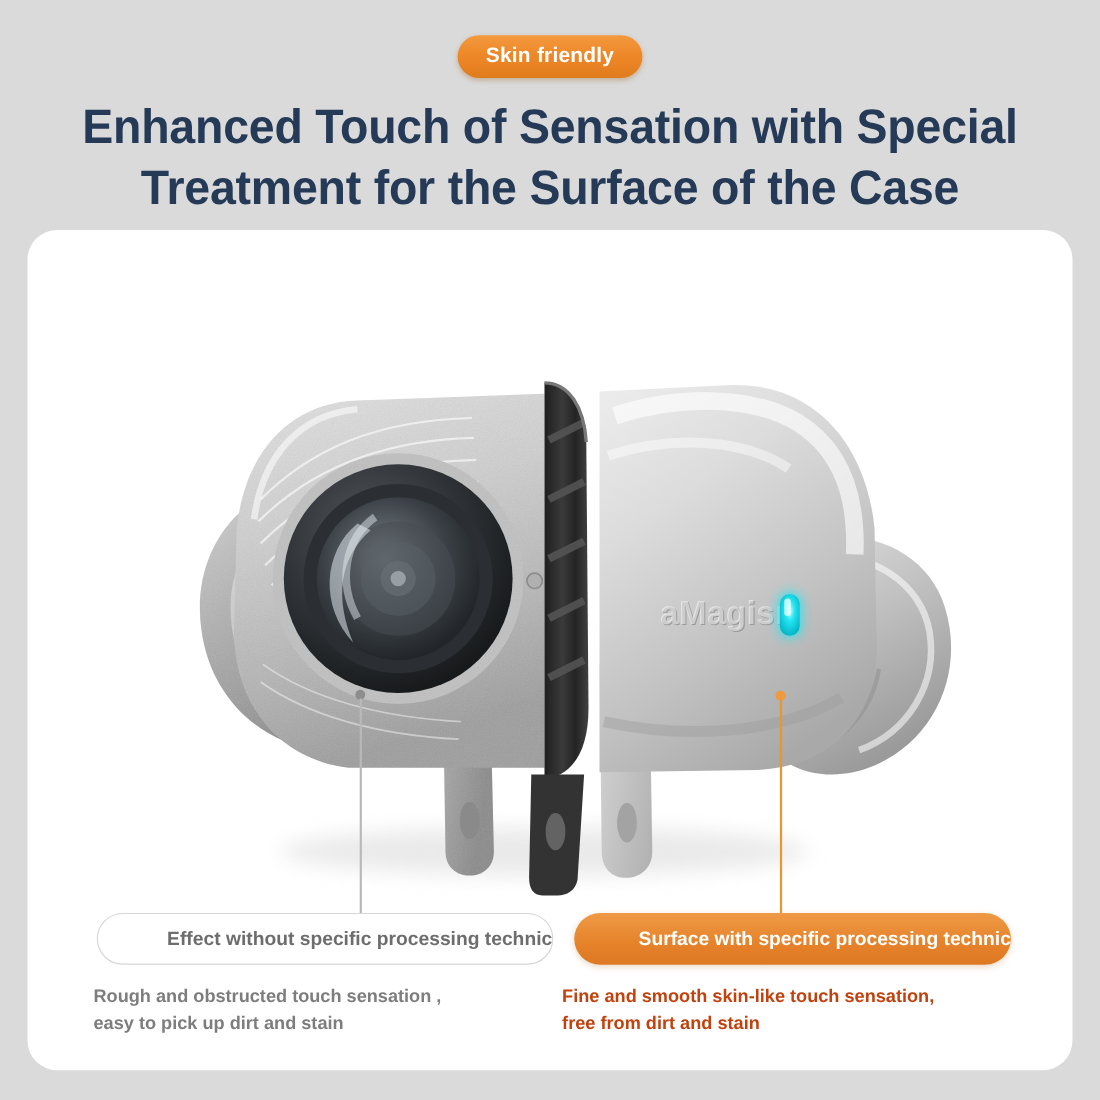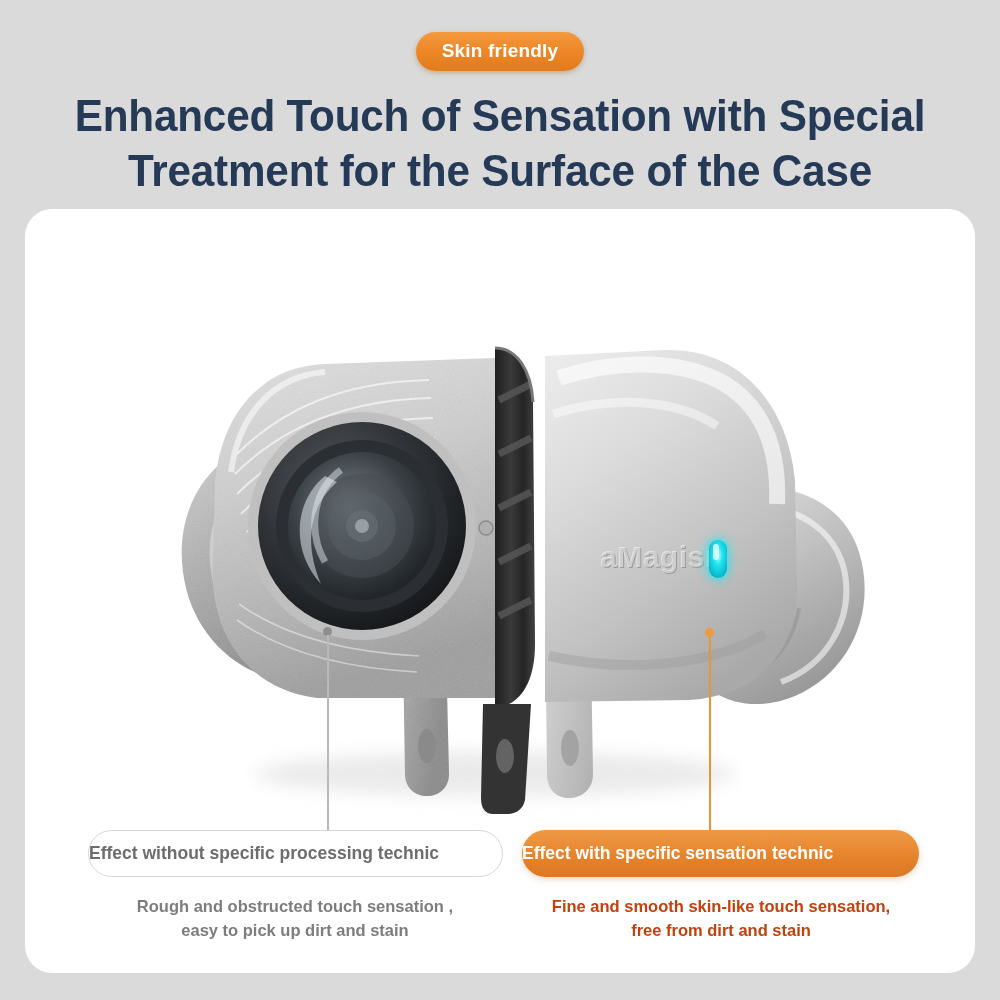--- a/index.html
+++ b/index.html
@@ -64,38 +64,38 @@
   .leader{position:absolute;width:2px;background:#b9b9b9;}
   .leader.orange{background:#e8972f;width:2px;}
   .dot{position:absolute;width:9px;height:9px;border-radius:50%;background:#8e8e8e;}
   .dot.orange{background:#ef9a3c;}
 
   
   .pill{
     position:absolute;
     height:47px;
     border-radius:24px;
-    display:flex;align-items:center;justify-content:flex-start;
+    display:flex;align-items:center;justify-content:flex-end;
     font-size:17.5px;font-weight:bold;
     box-sizing:border-box;
   }
   .pill-plain{
     background:#ffffff;
     border:1.4px solid #d6d6d6;
     color:#6d6d6d;
   }
   .pill-orange{
     background:linear-gradient(180deg,#ef9a46 0%,#e5822a 60%,#dd7822 100%);
     color:#ffffff;
     box-shadow:0 2px 6px rgba(180,110,40,.28);
   }
 
   
   .cap{
-    position:absolute;width:420px;text-align:center;
+    position:absolute;width:420px;
     font-size:16.5px;line-height:1.45;white-space:pre-line;font-weight:bold;
   }
   .cap-grey{color:#7d7d7d;}
   .cap-orange{color:#c2410c;}
 </style>
 </head>
 <body>
 
 <div class="stage">
 
@@ -296,21 +296,21 @@
     <div class="leader" style="left:302px;top:426px;height:198px;"></div>
 
     <div class="dot orange" style="left:680px;top:419px;"></div>
     <div class="leader orange" style="left:684px;top:427px;height:197px;"></div>
 
     <div class="pill pill-plain" style="left:63px;top:621px;width:415px;">
       <span>Effect without specific processing technic</span>
     </div>
 
     <div class="pill pill-orange" style="left:497px;top:621px;width:397px;">
-      <span>Effect with specific sensation technic</span>
+      <span>Surface with specific processing technic</span>
     </div>
 
     <div class="cap cap-grey" style="left:60px;top:686px;">Rough and obstructed touch sensation ,
 easy to pick up dirt and stain</div>
 
     <div class="cap cap-orange" style="left:486px;top:686px;">Fine and smooth skin-like  touch sensation,
 free from dirt and stain</div>
 
   </div>
 </div>

